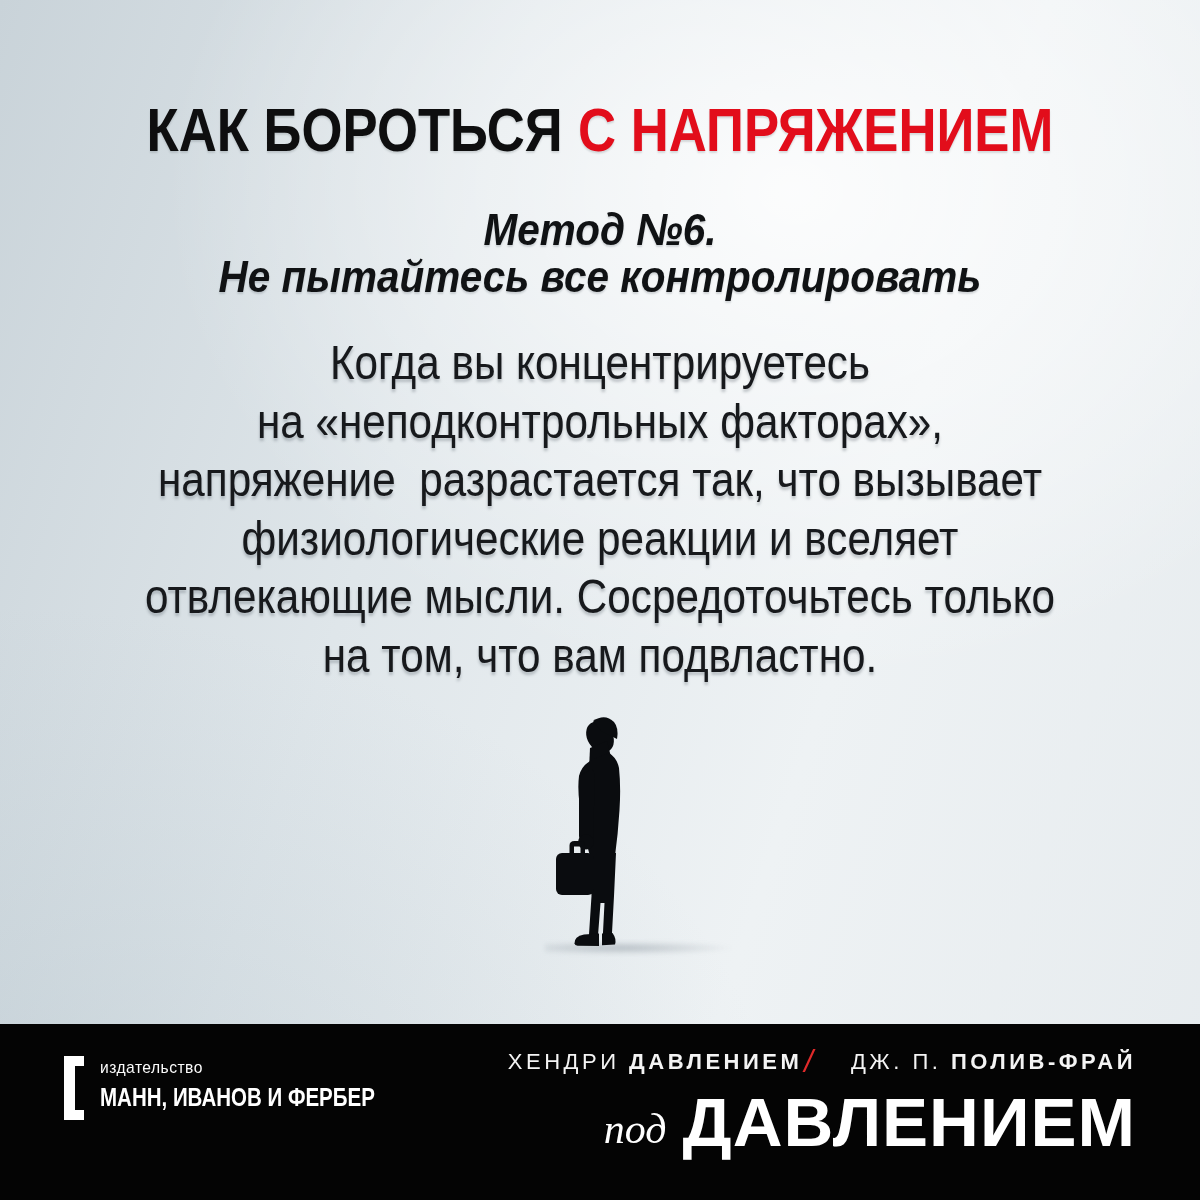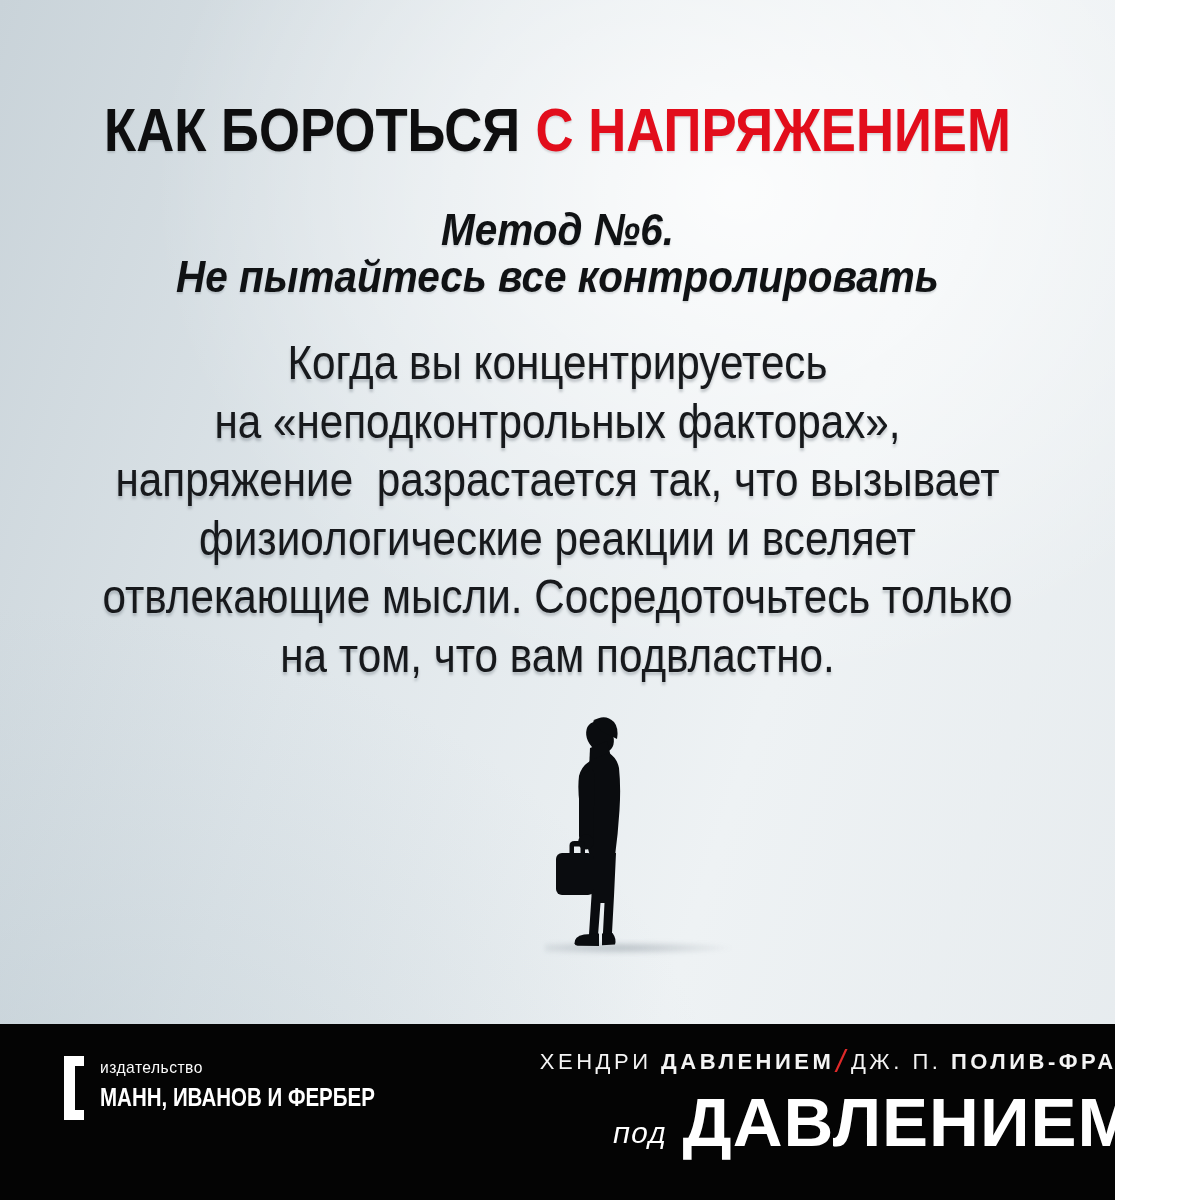--- a/index.html
+++ b/index.html
@@ -1,20 +1,20 @@
 <!DOCTYPE html>
 <html lang="ru"><head>
 <meta charset="utf-8">
 <style>
   html, body { margin: 0; padding: 0; }
   body { font-family: "Liberation Sans", sans-serif; }
 
   .canvas {
     position: relative;
-    width: 1115px;
+    width: 1200px;
     height: 1200px;
     overflow: hidden;
     background:
       radial-gradient(95% 75% at 66% 16%, rgba(255,255,255,0.85) 0%, rgba(255,255,255,0) 55%),
       radial-gradient(120% 90% at 0% 100%, rgba(176,192,201,0.45) 0%, rgba(176,192,201,0) 55%),
       linear-gradient(108deg, #c9d3d9 0%, #dfe6ea 34%, #eef2f4 66%, #e6ebee 100%);
   }
 
   
   .title {
@@ -119,40 +119,40 @@
     white-space: nowrap;
   }
 
   .imprint { text-align: right; margin-top: -4px; }
   .authors {
     font-size: 22px;
     letter-spacing: 3.5px;
     white-space: nowrap;
     color: #f4f4f4;
   }
-  .authors .a-light { font-weight: 400; }
+  .authors .a-light { font-weight: 400; margin-left: 32px; }
   .authors .a-bold  { font-weight: 700; }
   .authors .slash {
     color: #e02a2a;
     font-style: italic;
     font-weight: 400;
     font-size: 31px;
     letter-spacing: 0;
     margin: 0 6px 0 2px;
     vertical-align: -3px;
   }
   .book-title {
     margin-top: 3px;
     white-space: nowrap;
   }
   .book-prefix {
-    font-family: Liberation Mono, monospace;
+    font-family: Liberation Serif, serif;
     font-style: italic;
     font-weight: 400;
-    font-size: 30px;
+    font-size: 42px;
     margin-right: 16px;
     vertical-align: 3px;
   }
   .book-main {
     font-size: 69px;
     font-weight: 700;
     letter-spacing: 1px;
   }
 </style>
 </head>

